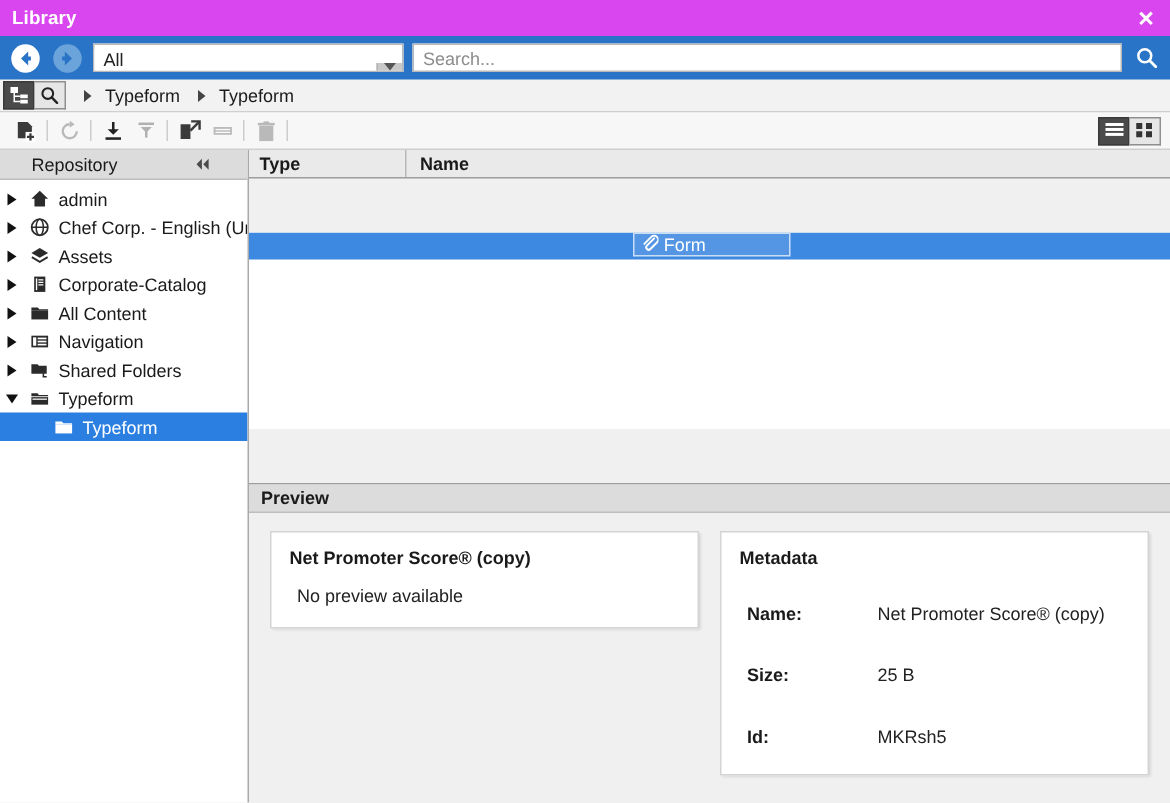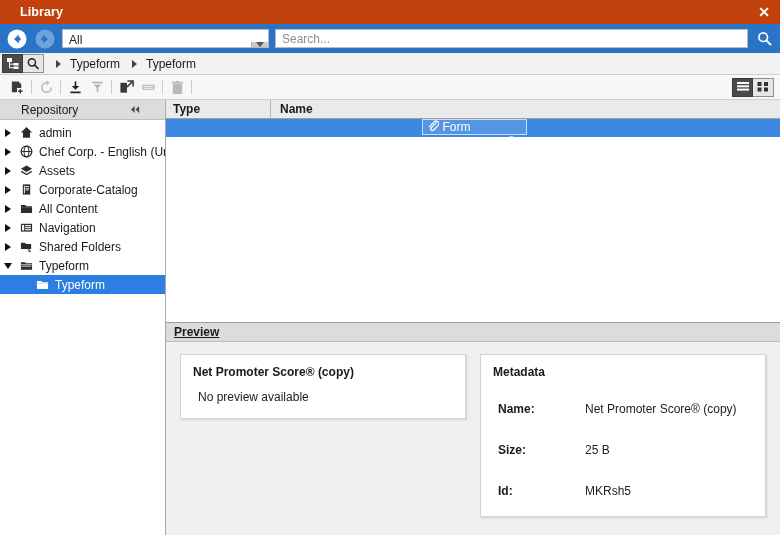--- a/index.html
+++ b/index.html
@@ -9,22 +9,22 @@
     overflow: hidden;
     font-family: "Liberation Sans", sans-serif;
     font-size: 12px;
     color: #1a1a1a;
     background: #f0f0f0;
   }
   .app { position: relative; width: 780px; height: 535px; background: #f0f0f0; }
 
   
   .titlebar {
-    height: 24px; background: #c2410c; color: #fff;
-    display: flex; align-items: center; padding: 0 20px;
+    height: 24px; background: #d946ef; color: #fff;
+    display: flex; align-items: center; padding: 0 8px;
     position: relative;
   }
   .titlebar .title { font-weight: bold; font-size: 12.5px; letter-spacing: .1px; }
   .close-btn {
     position: absolute; right: 7px; top: 3px;
     width: 18px; height: 18px; color: #fff;
     display: flex; align-items: center; justify-content: center;
     font-size: 14px; line-height: 1; cursor: pointer; font-weight: bold;
   }
 
@@ -117,21 +117,21 @@
   .twisty {
     width: 16px; display: flex; align-items: center; justify-content: center;
     flex: 0 0 auto;
   }
   .tri-right { width: 0; height: 0; border-top: 4px solid transparent; border-bottom: 4px solid transparent; border-left: 6px solid #111; }
   .tri-down  { width: 0; height: 0; border-left: 4px solid transparent; border-right: 4px solid transparent; border-top: 6px solid #111; }
   .tree-icon { width: 20px; display: flex; align-items: center; justify-content: center; flex: 0 0 auto; }
   .tree-label { padding-left: 3px; overflow: hidden; }
 
   
-  .rightpane { flex: 1 1 auto; display: flex; flex-direction: column; min-width: 0; }
+  .rightpane { flex: 1 1 auto; display: flex; flex-direction: column; min-width: 0; gap: 36px; }
 
   .list-header {
     height: 19px; background: #eaeaea; border-bottom: 1px solid #9e9e9e;
     display: flex; align-items: center; font-weight: bold; font-size: 12px;
   }
   .col-type { width: 105px; padding-left: 7px; border-right: 1px solid #b8b8b8; height: 100%; display: flex; align-items: center; }
   .col-name { padding-left: 9px; flex: 1 1 auto; height: 100%; display: flex; align-items: center; }
 
   .list-body { flex: 1 1 auto; background: #fff; overflow: hidden; }
   .list-row { height: 18px; display: flex; align-items: center; cursor: pointer; font-size: 12px; flex-direction: column; }
@@ -141,21 +141,21 @@
     display: flex; align-items: center; gap: 4px; padding-left: 4px;
     border: 1px solid #c9ddf4; background: rgba(255,255,255,0.12);
   }
   .cell-name { padding-left: 7px; flex: 1 1 auto; }
 
   
   .preview-wrap { height: 196px; display: flex; flex-direction: column; background: #f0f0f0; border-top: 1px solid #9e9e9e; }
   .preview-header {
     height: 19px; background: #dcdcdc; border-bottom: 1px solid #bdbdbd;
     display: flex; align-items: center; padding-left: 8px;
-    font-weight: bold; font-size: 12px; text-decoration: underline;
+    font-weight: bold; font-size: 12px;
   }
   .preview-body { flex: 1 1 auto; display: flex; padding: 12px 14px 0 14px; gap: 14px; align-items: flex-start; }
   .card {
     background: #fff; border: 1px solid #d4d4d4;
     box-shadow: 1px 1px 2px rgba(0,0,0,0.13);
   }
   .card-preview { width: 290px; padding: 10px 12px 14px 12px; }
   .card-meta   { width: 290px; padding: 10px 12px 14px 12px; }
   .card-title { font-weight: bold; font-size: 12px; margin-bottom: 11px; }
   .card-text { font-size: 12px; padding-left: 5px; color: #222; }

